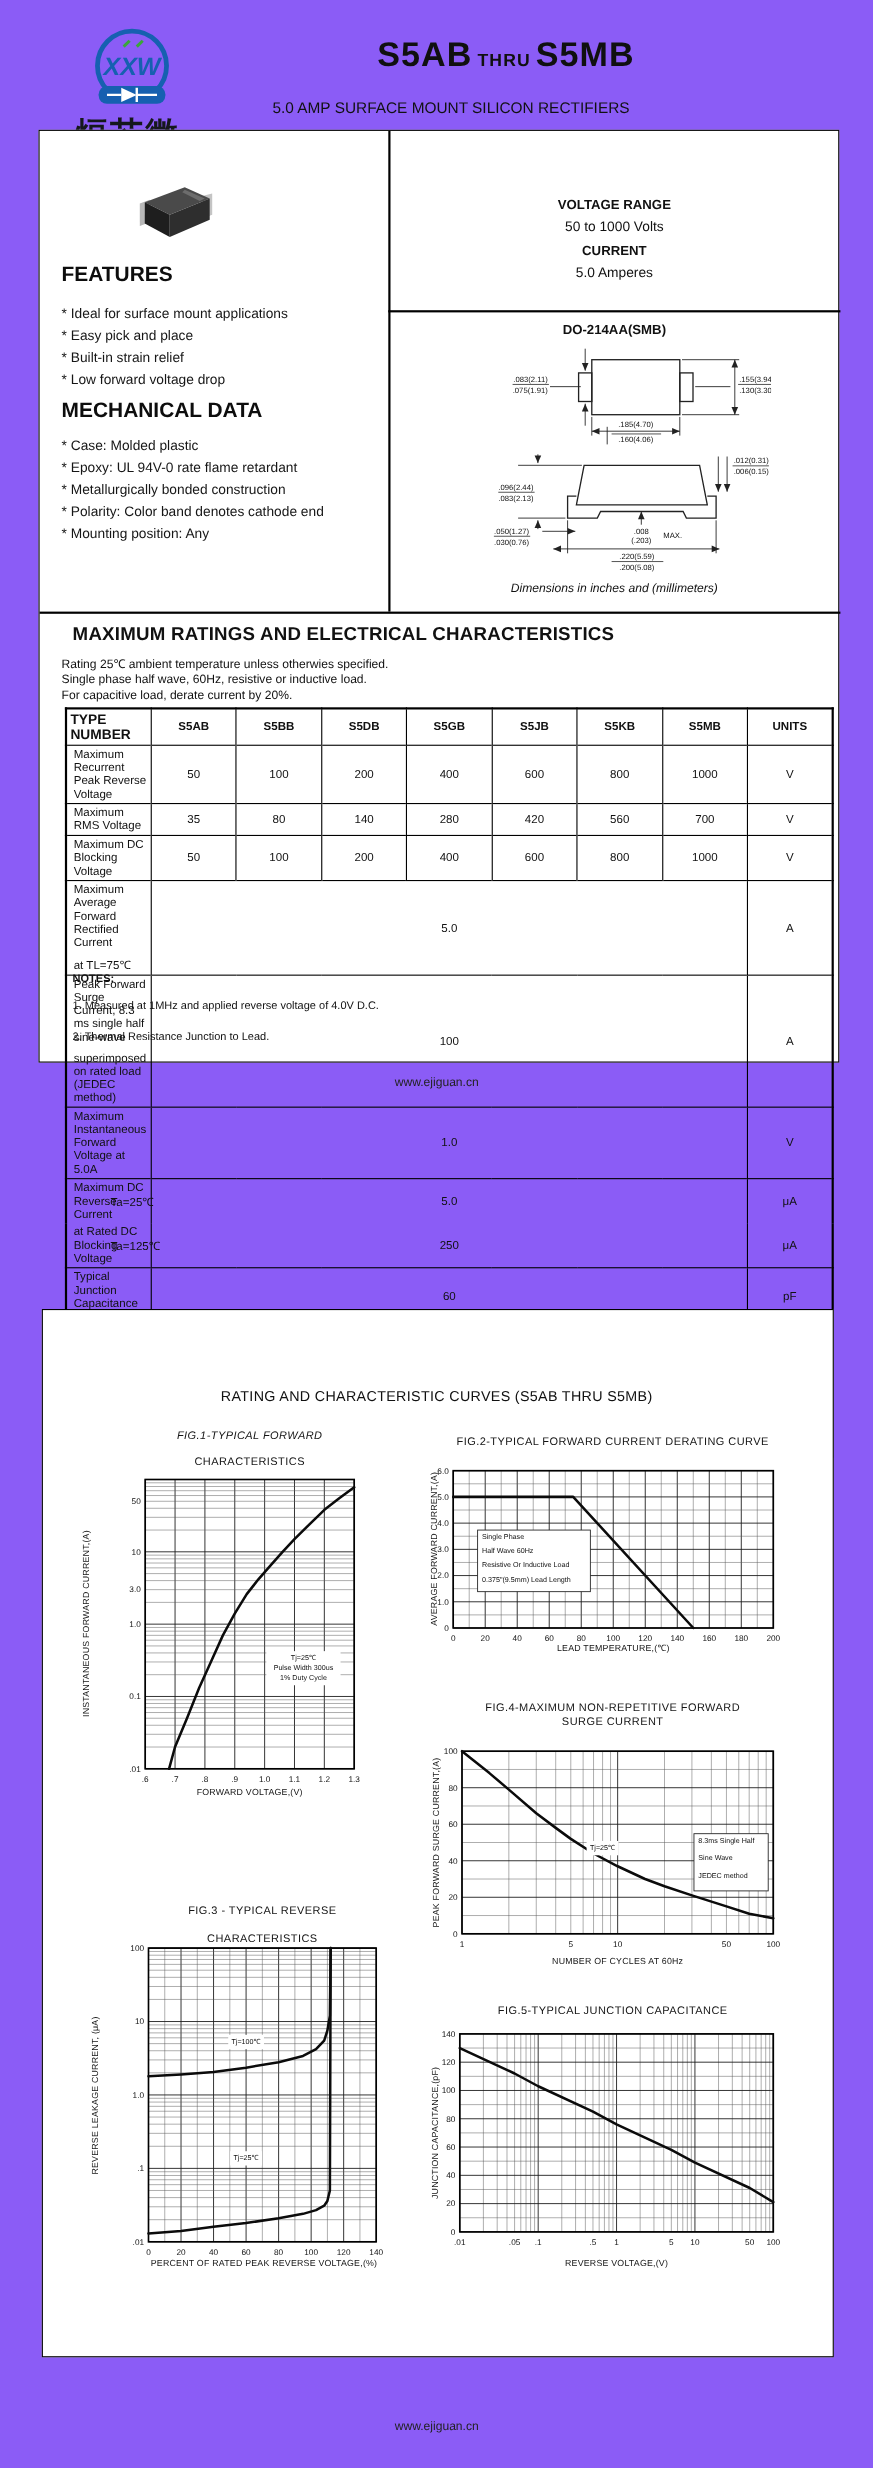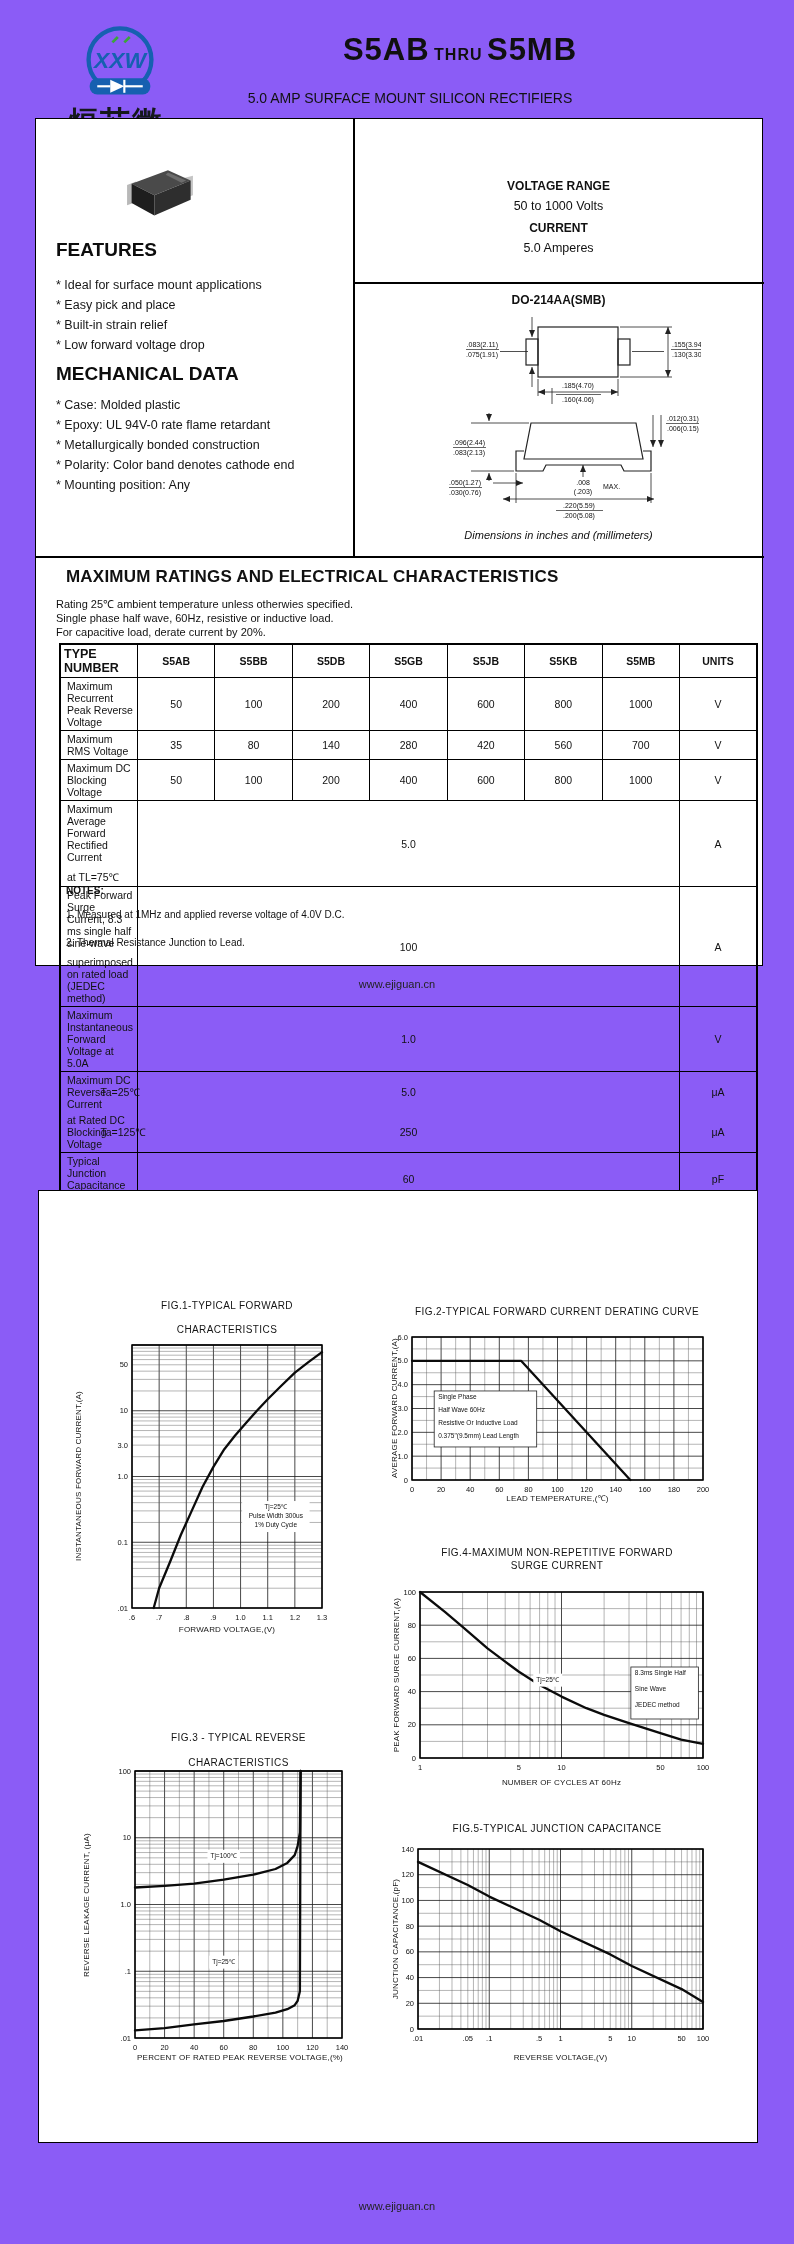--- a/index.html
+++ b/index.html
@@ -327,22 +327,23 @@
     </div>
 
     <div class="notes-h" style="left:30px;top:766px;">NOTES:</div>
     <div class="note-i" style="left:30px;top:790px;">1. Measured at 1MHz and applied reverse voltage of 4.0V D.C.</div>
     <div class="note-i" style="left:30px;top:818px;">2. Thermal Resistance Junction to Lead.</div>
   </div>
 
   <div class="site" style="top:978px;">www.ejiguan.cn</div>
 
   <div class="pagebox" style="left:38px;top:1190px;width:720px;height:953px;"></div>
-
-  <div class="fig-title" style="left:97px;top:1300px;width:260px;">FIG.1-TYPICAL FORWARD</div>
+  <div class="p2-title" style="left:137px;top:1262px;width:520px;">RATING AND CHARACTERISTIC CURVES (S5AB THRU S5MB)</div>
+
+  <div class="fig-title" style="left:97px;top:1300px;width:260px;font-style:italic;">FIG.1-TYPICAL FORWARD</div>
   <div class="fig-title" style="left:97px;top:1324px;width:260px;">CHARACTERISTICS</div>
   <div class="ylab" style="left:-55px;top:1470px;width:270px;">INSTANTANEOUS FORWARD CURRENT,(A)</div>
   <div class="figmount" id="figsvg-0" style="left:98px;top:1340px;"><svg width="232" height="290" viewBox="0 0 232 290">
         <line x1="34" y1="5" x2="34" y2="268" stroke="#1a1a1a" stroke-width="0.8"></line>
         <line x1="61.14285714285714" y1="5" x2="61.14285714285714" y2="268" stroke="#1a1a1a" stroke-width="0.8"></line>
         <line x1="88.2857142857143" y1="5" x2="88.2857142857143" y2="268" stroke="#1a1a1a" stroke-width="0.8"></line>
         <line x1="115.42857142857143" y1="5" x2="115.42857142857143" y2="268" stroke="#1a1a1a" stroke-width="0.8"></line>
         <line x1="142.57142857142856" y1="5" x2="142.57142857142856" y2="268" stroke="#1a1a1a" stroke-width="0.8"></line>
         <line x1="169.71428571428575" y1="5" x2="169.71428571428575" y2="268" stroke="#1a1a1a" stroke-width="0.8"></line>
         <line x1="196.8571428571429" y1="5" x2="196.8571428571429" y2="268" stroke="#1a1a1a" stroke-width="0.8"></line>

